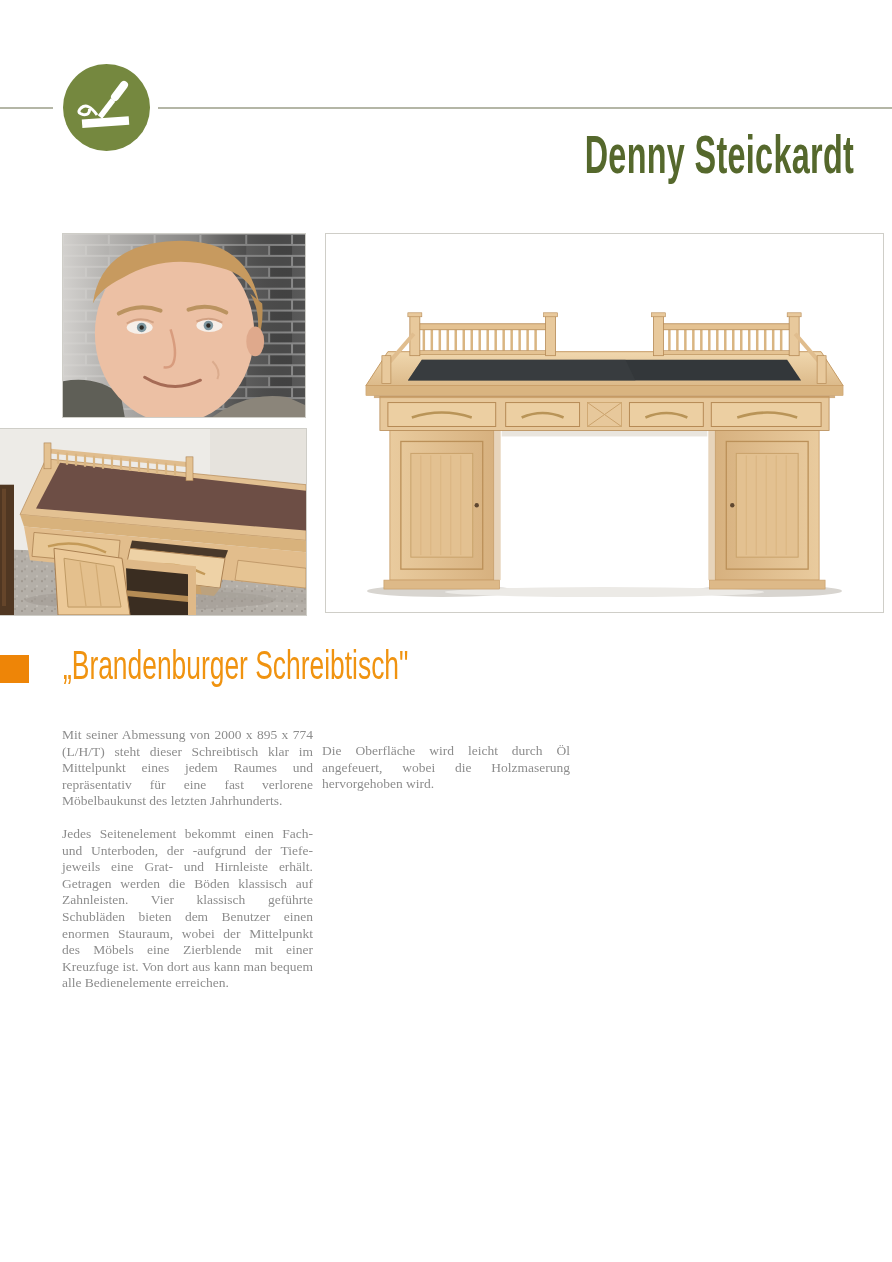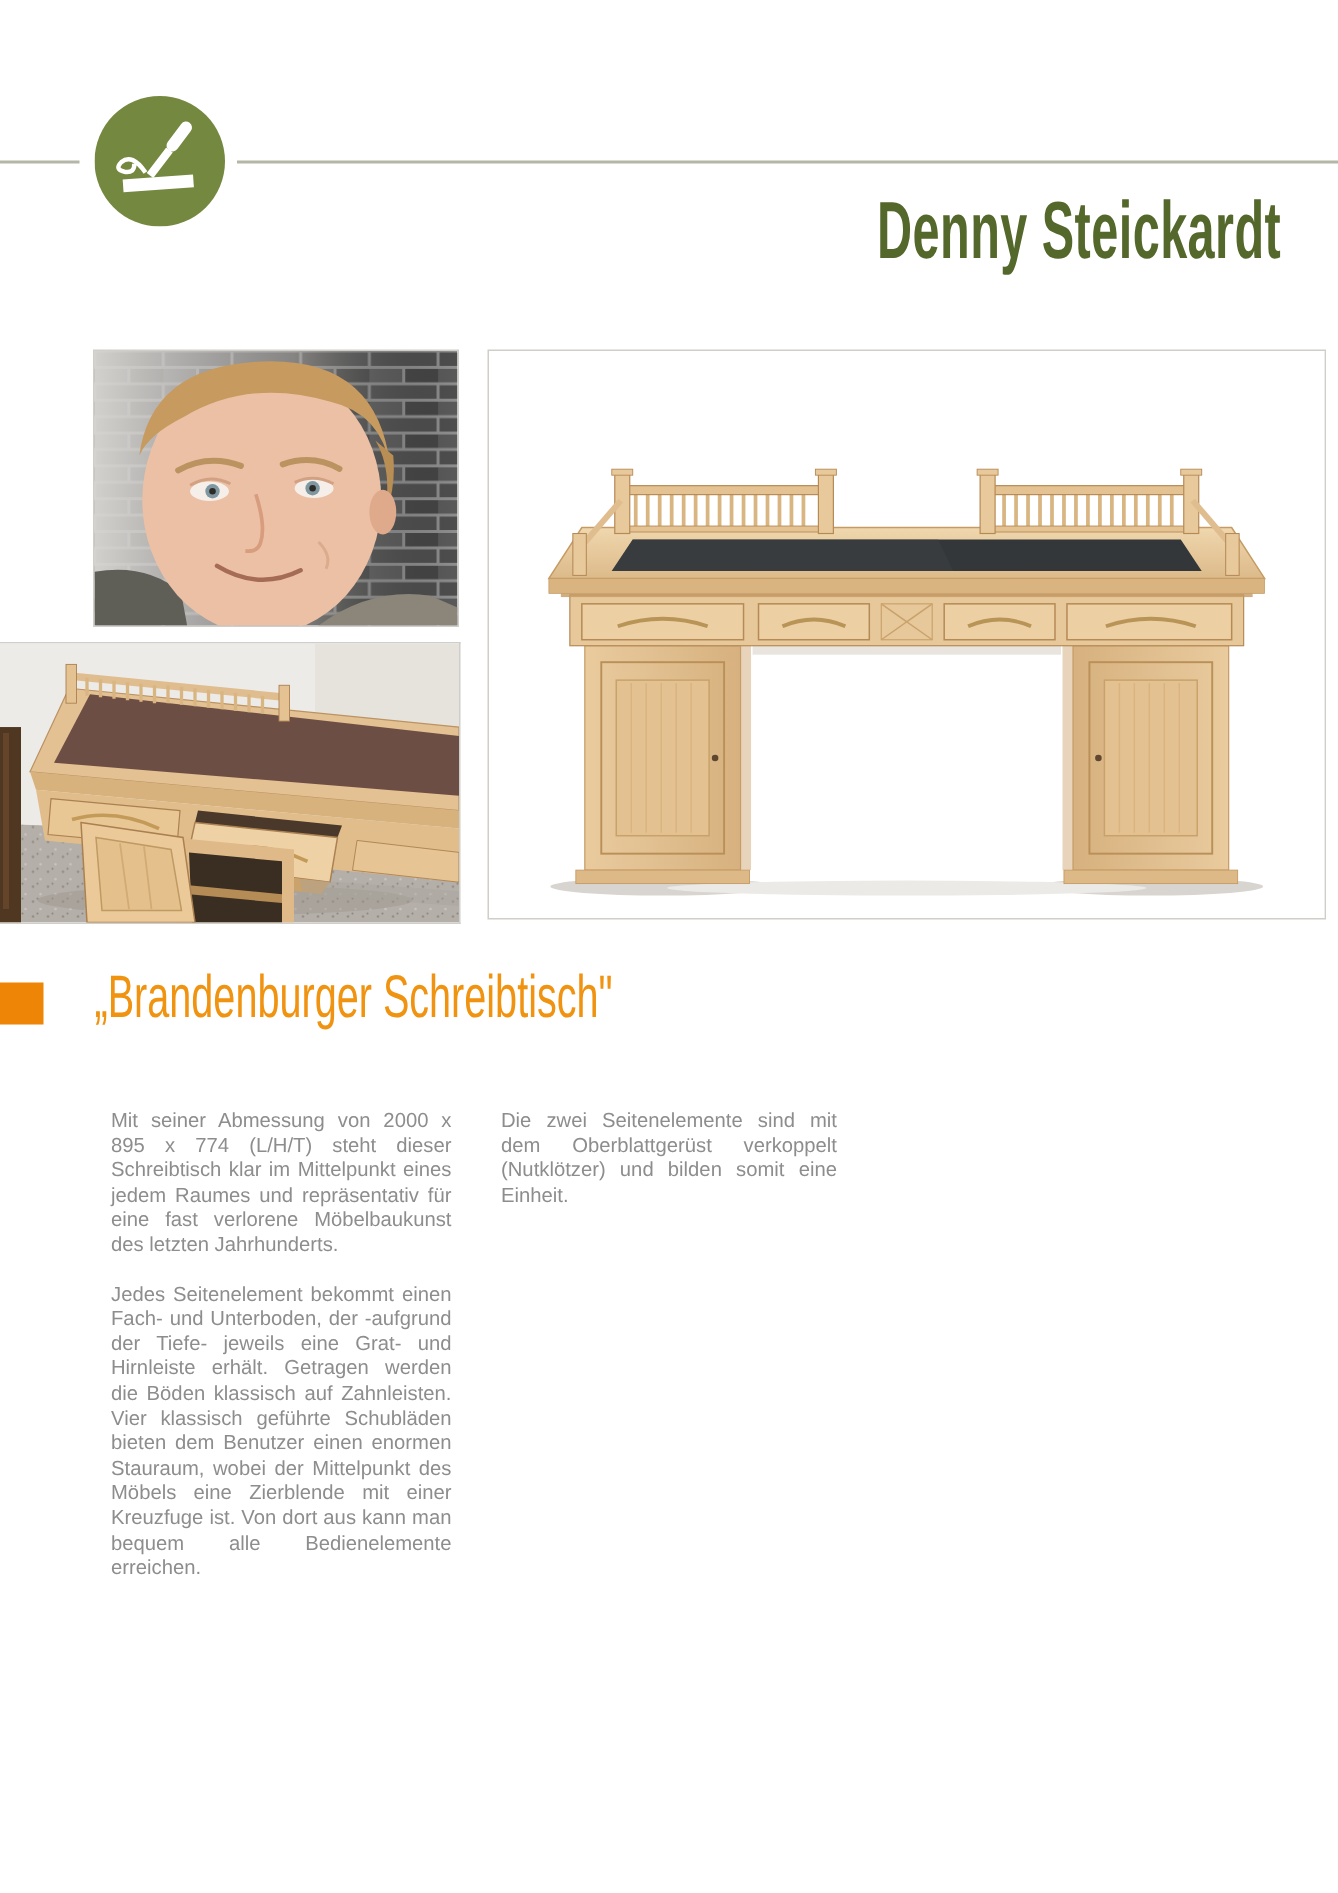--- a/index.html
+++ b/index.html
@@ -24,21 +24,21 @@
 
   
   .section-square{position:absolute;left:0;top:655px;width:29px;height:28px;background:#ee8507;}
   .section-heading{position:absolute;left:63px;top:644px;white-space:nowrap;
                    font-size:40px;font-weight:normal;line-height:42px;color:#f09310;
                    transform:scaleX(0.66);transform-origin:0 0;}
 
   
   .col{position:absolute;top:727px;color:#8d8d8d;font-size:13.5px;line-height:16.6px;
        text-align:justify;}
-  .col p{margin:12px;}
+  .col p{margin:0;font-family:Liberation Serif, serif;}
   .col p.gap{margin-top:16px;}
   .col1{left:62px;width:251px;}
   .col2{left:322px;width:248px;}
 
   
   .footer-rule{position:absolute;left:45px;top:1184px;width:521px;height:2px;background:#d9ab63;}
   .footer-text{position:absolute;left:66px;top:1193px;font-size:11.5px;color:#9a9a9a;margin-top:33px;}
   .footer-text .sep{color:#bdbdbd;padding:0 4px;}
   .footer-text .pub{font-weight:bold;color:#4c4c4c;}
 </style>
@@ -236,21 +236,21 @@
   </figure>
 
   <div class="section-square"></div>
   <div class="section-heading">„Brandenburger Schreibtisch"</div>
 
   <div class="col col1">
     <p>Mit seiner Abmessung von 2000 x 895 x 774 (L/H/T) steht dieser Schreibtisch klar im Mittelpunkt eines jedem Raumes und repräsentativ für eine fast verlorene Möbelbaukunst des letzten Jahrhunderts.</p>
     <p class="gap">Jedes Seitenelement bekommt einen Fach- und Unterboden, der -aufgrund der Tiefe- jeweils eine Grat- und Hirnleiste erhält. Getragen werden die Böden klassisch auf Zahnleisten. Vier klassisch geführte Schubläden bieten dem Benutzer einen enormen Stauraum, wobei der Mittelpunkt des Möbels eine Zierblende mit einer Kreuzfuge ist. Von dort aus kann man bequem alle Bedienelemente erreichen.</p>
   </div>
   <div class="col col2">
-    <p>Die zwei Seitenelemente sind mit dem Oberblattgerüst verkoppelt (Nutklötzer) und bilden somit eine Einheit.</p>
+    <p class="gap">Die Oberfläche wird leicht durch Öl angefeuert, wobei die Holzmaserung hervorgehoben wird.</p>
   </div>
 
   <div class="footer-rule"></div>
   <div class="footer-text">
     <span>Seite: 49</span><span class="sep">|</span><span class="pub">Meisterstücke der Jahre 2019 / 2020</span>
   </div>
 
 </div>
 
 </body></html>

